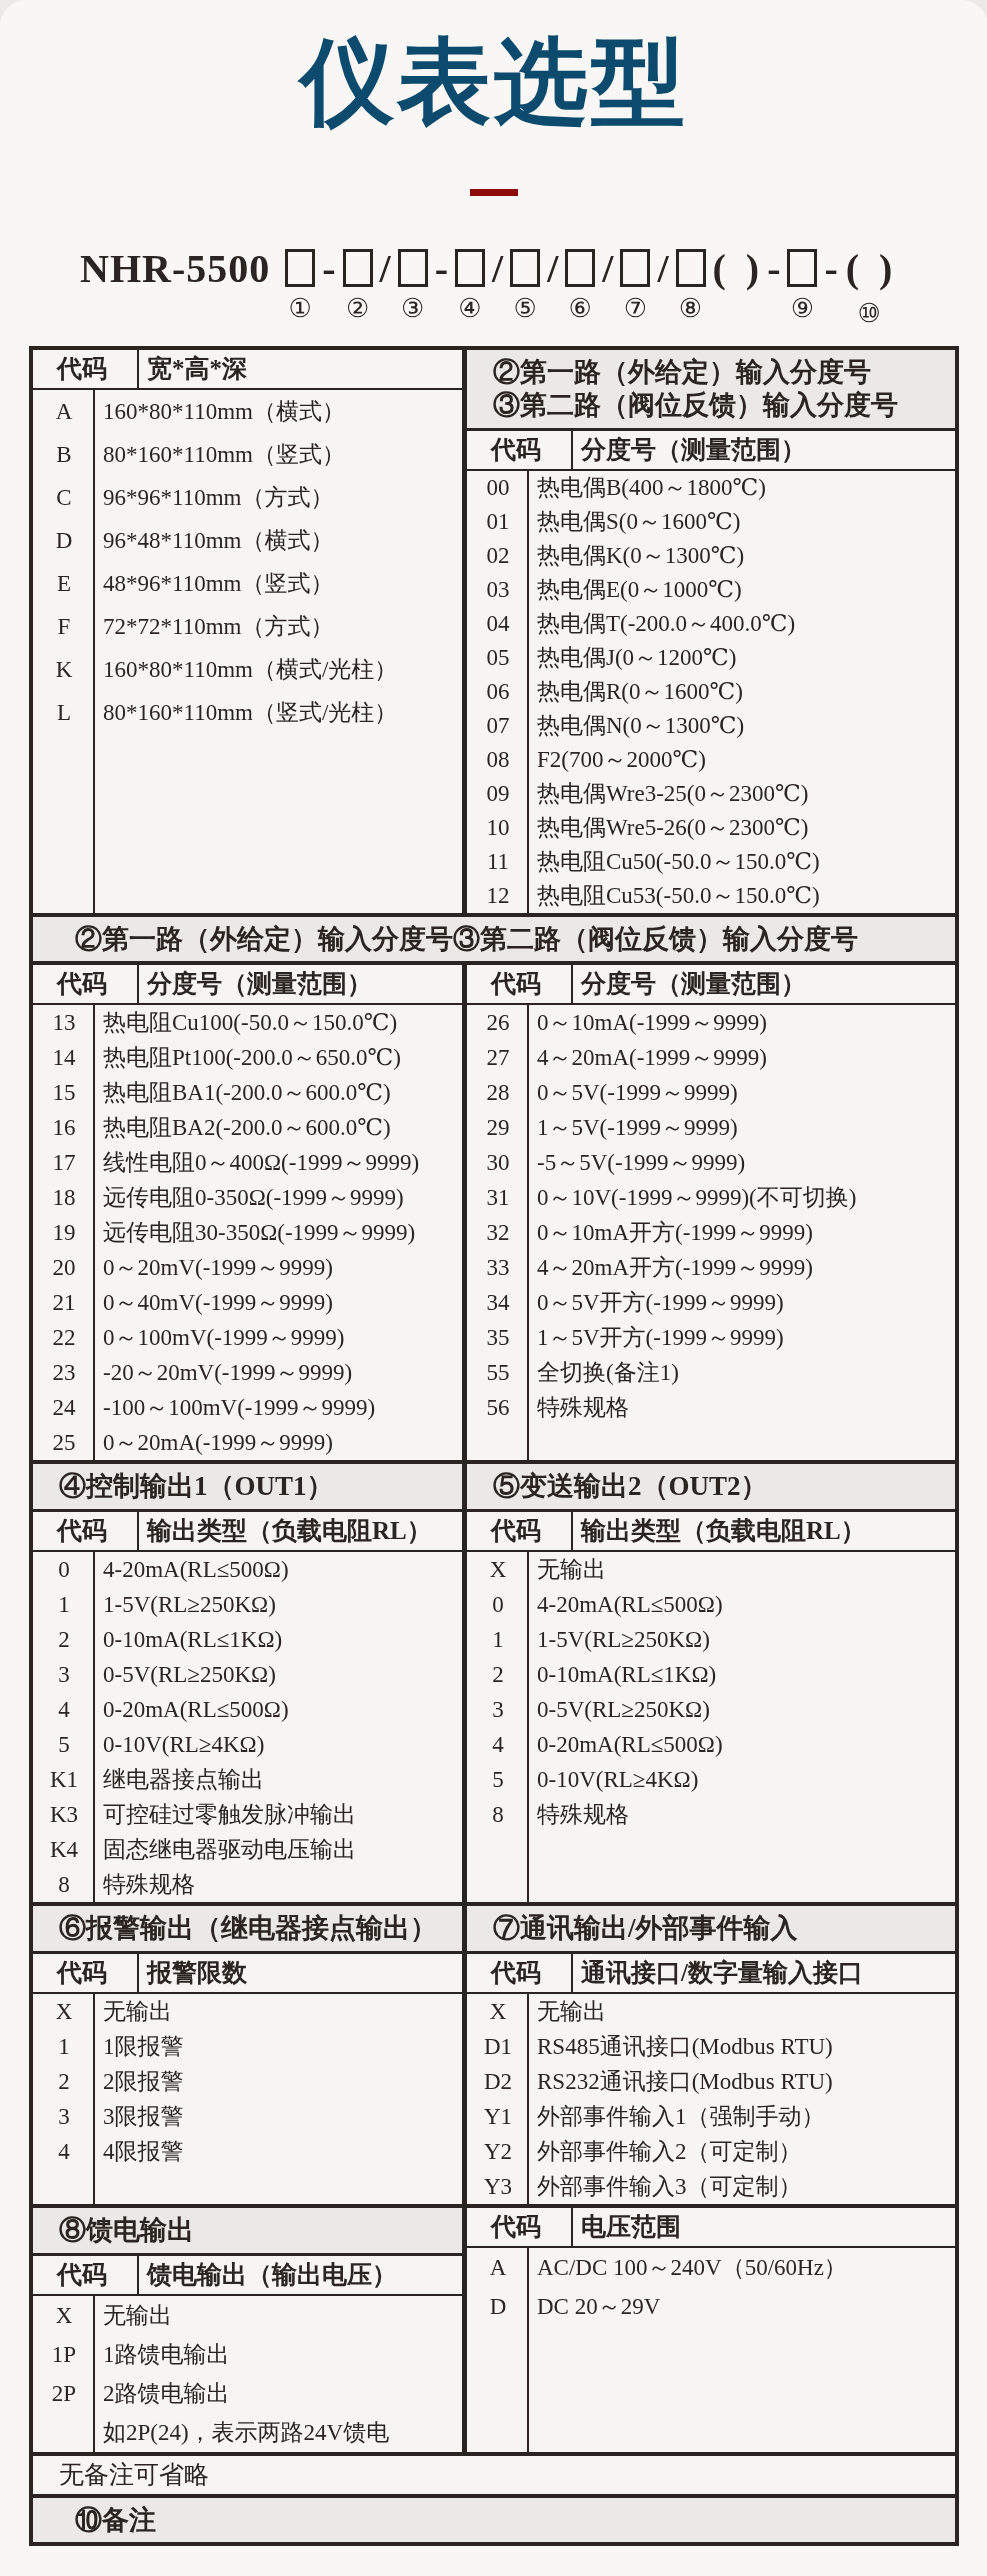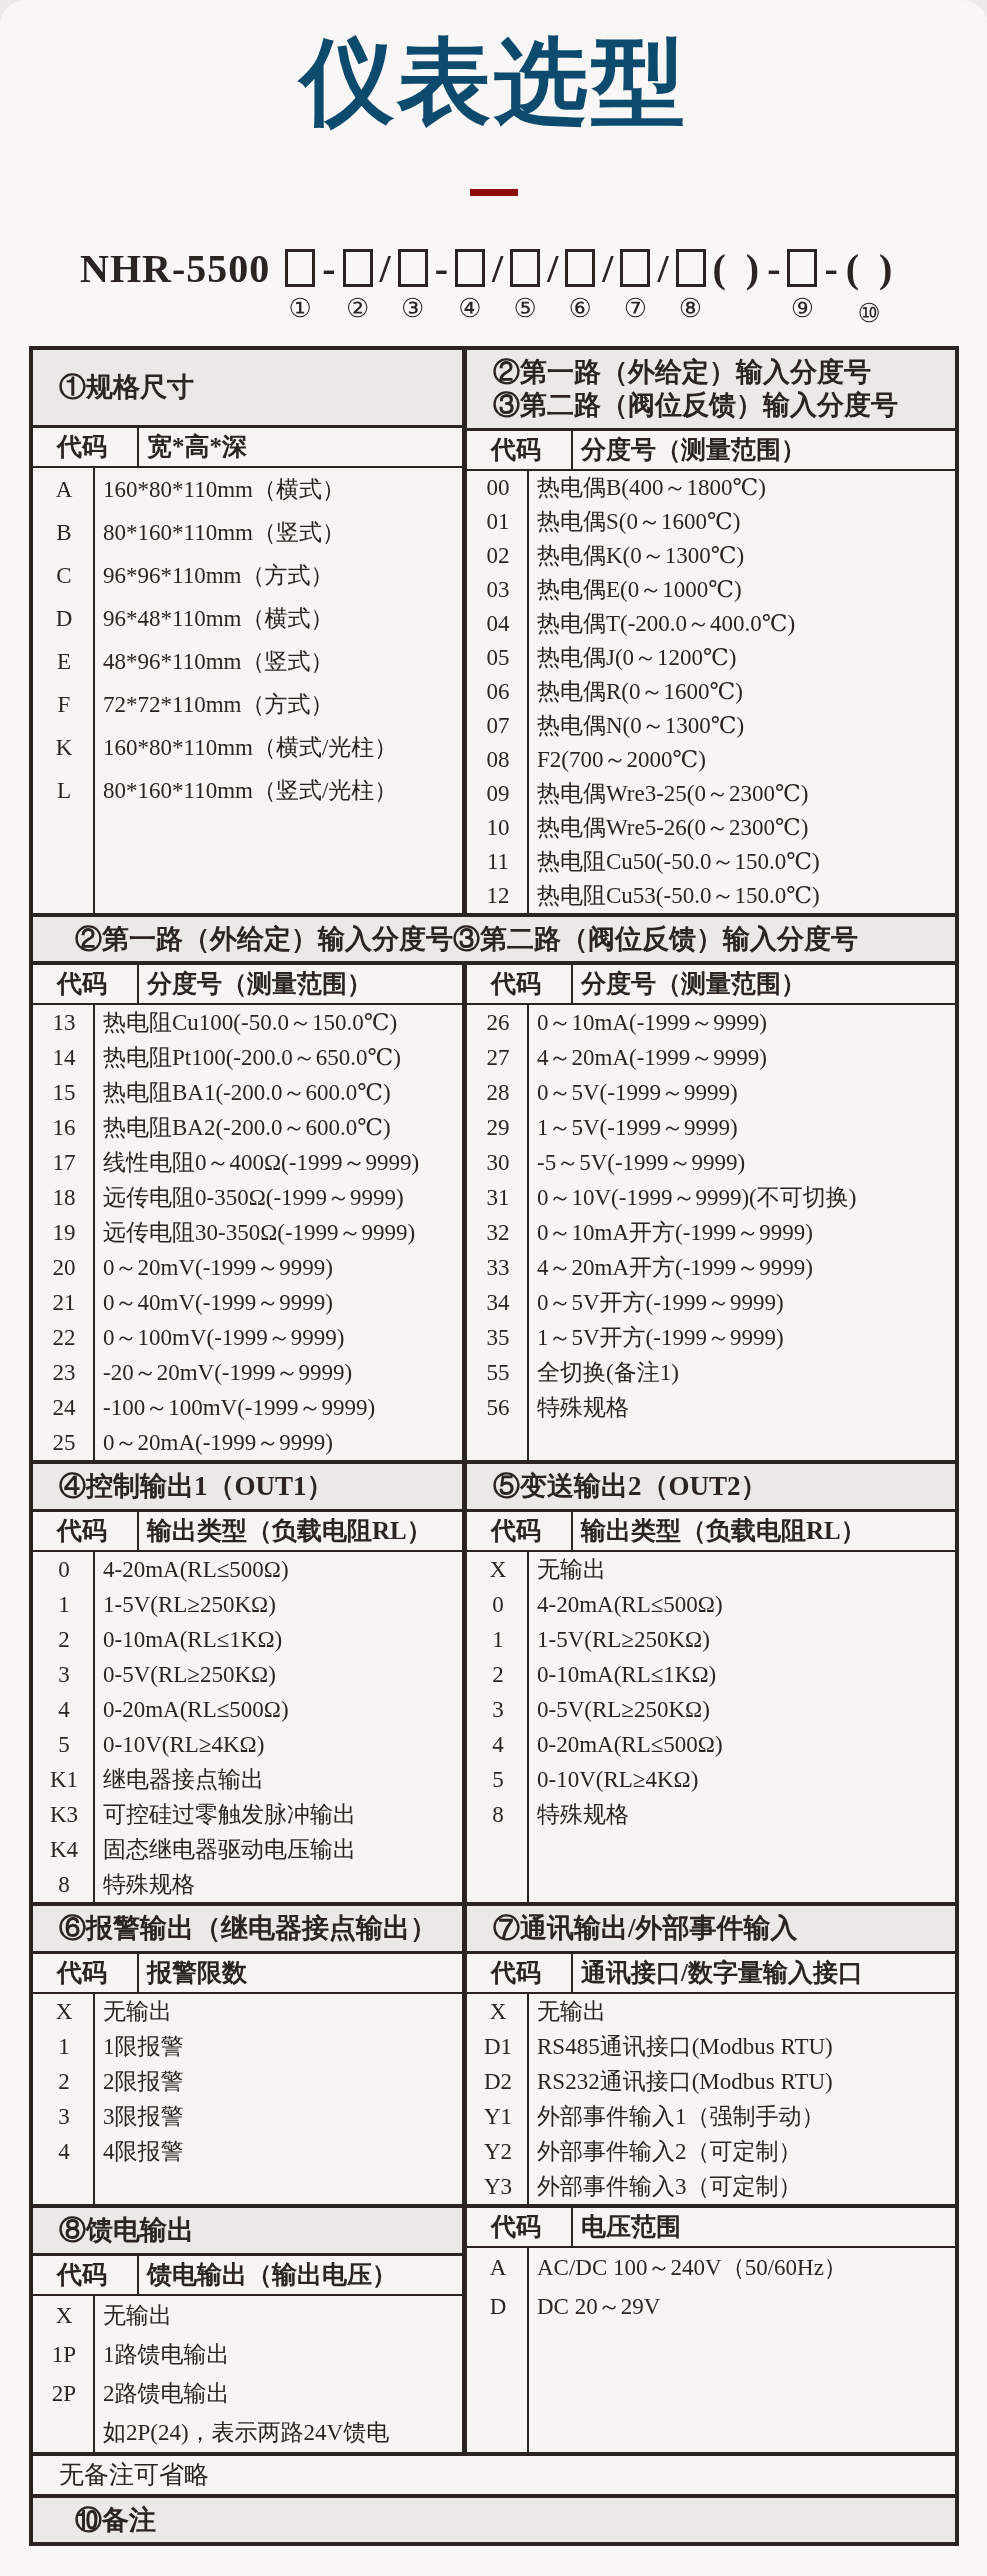--- a/index.html
+++ b/index.html
@@ -228,23 +228,20 @@
         <div class="seg">
           <div class="msep">(  )</div>
           <div class="mnum">⑩</div>
         </div>
       </div>
   </div>
 
   <div class="sel-table">
       <div class="block pair b0">
         <div class="panel left">
-          <div class="sec-header">
-            <div class="hline">①规格尺寸</div>
-          </div>
           <div class="col-head">
             <span class="code">代码</span>
             <span class="desc">宽*高*深</span>
           </div>
           <div class="rows">
             <div class="row">
               <span class="code">A</span>
               <span class="desc">160*80*110mm（横式）</span>
             </div>
             <div class="row">

